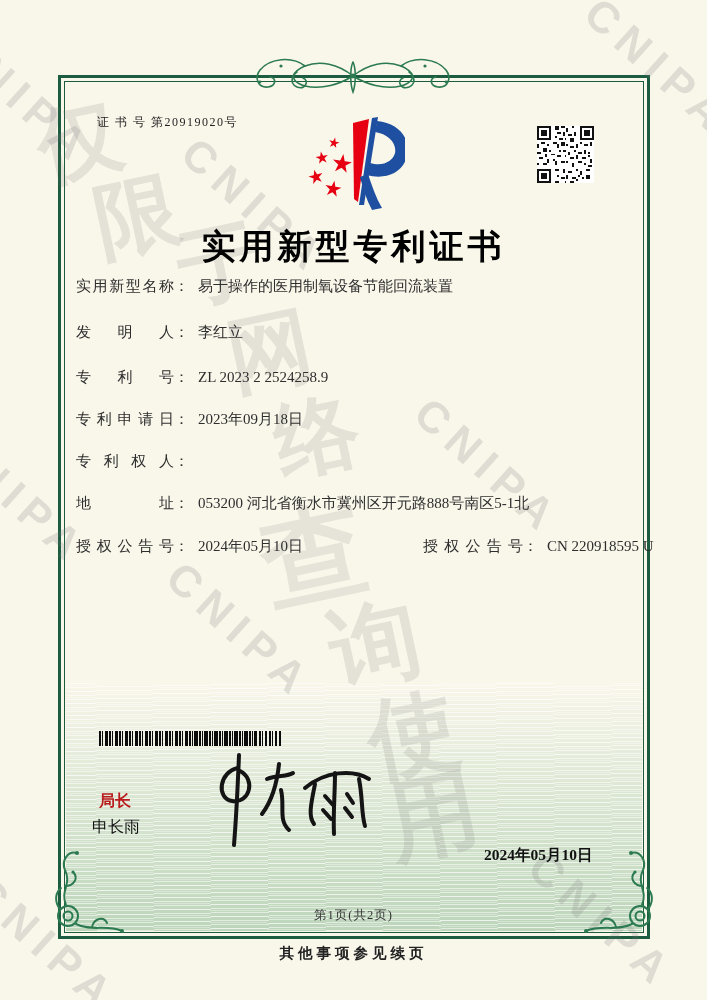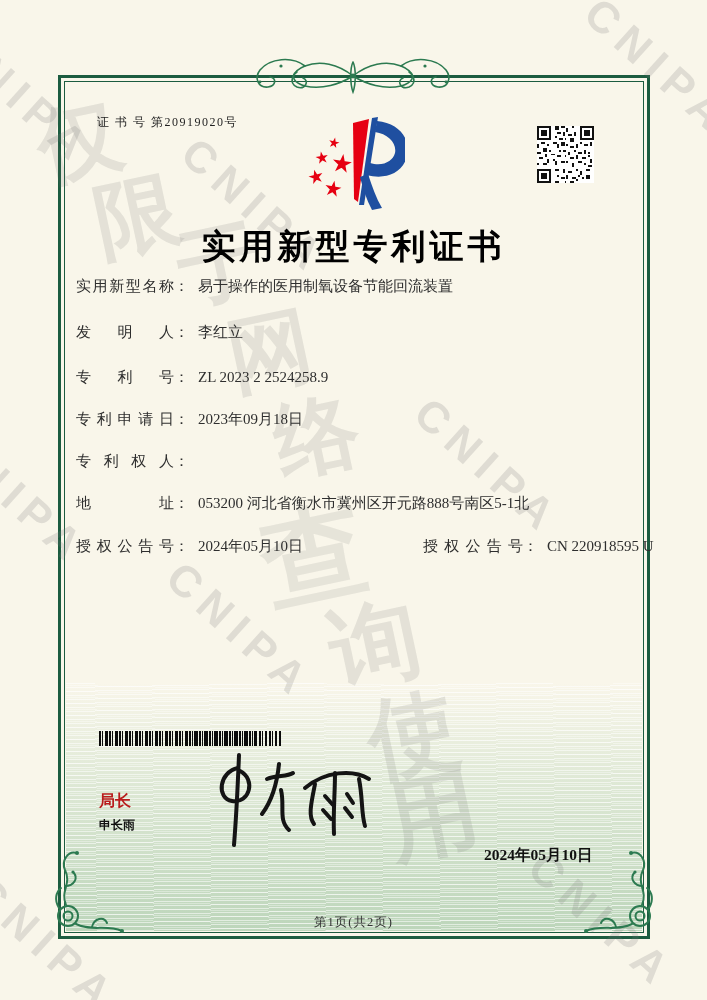--- a/index.html
+++ b/index.html
@@ -33,25 +33,25 @@
   .fcolon{flex:none;}
   .fvalue{margin-left:9px;}
   .grant2{position:absolute;left:347px;top:0;display:flex;align-items:baseline;}
   .grant2 .flabel{width:100px;}
   .paras{position:absolute;left:84px;top:572px;width:546px;color:#222;}
   .paras p{margin:0;font-size:13.5px;line-height:18.5px;text-indent:2em;}
   .barcode{position:absolute;left:99px;top:731px;width:182px;height:15px;
       background:repeating-linear-gradient(90deg,#0a0a0a 0 1.5px,rgba(0,0,0,0) 1.5px 3px,
       #0a0a0a 3px 4px,rgba(0,0,0,0) 4px 5.5px,#0a0a0a 5.5px 8.5px,rgba(0,0,0,0) 8.5px 10px);}
   .director-title{position:absolute;left:99px;top:791px;font-size:16px;font-weight:700;color:#b91c1c;}
-  .director-name{position:absolute;left:99px;top:817px;font-size:12px;font-weight:700;color:#111;}
+  .director-name{position:absolute;left:92px;top:817px;font-size:16px;font-weight:400;color:#111;}
   .sig{position:absolute;left:205px;top:748px;}
   .issue-date{position:absolute;left:484px;top:845px;font-size:15.5px;font-weight:700;color:#111;}
   .page-num{position:absolute;left:0;right:0;top:907px;text-align:center;font-size:12.5px;
-            letter-spacing:1px;color:#333;margin-top:7px;}
+            letter-spacing:1px;color:#333;}
   .cont-note{position:absolute;left:0;right:0;top:944px;text-align:center;font-size:14.5px;
              letter-spacing:4px;color:#222;font-weight:600;}
   .logo{position:absolute;left:297px;top:114px;}
   .qr{position:absolute;left:537px;top:126px;}
 </style>
 </head>
 <body>
 
 <div class="page">
 
@@ -242,14 +242,15 @@
         <path d="M110,36 C106,56 103,68 109,76"></path>
         <path d="M154,31 C158,51 156,65 160,78"></path>
         <path d="M130,25 C130,45 128,66 129,86"></path>
         <path d="M120,48 l8,9 M118,62 l8,9 M142,46 l6,9 M140,60 l7,9"></path>
       </g>
     </svg>
 
     <div class="issue-date">2024年05月10日</div>
 
     <div class="page-num">第1页(共2页)</div>
+    <div class="cont-note">其他事项参见续页</div>
   </div>
 </div>
 
 </body></html>

